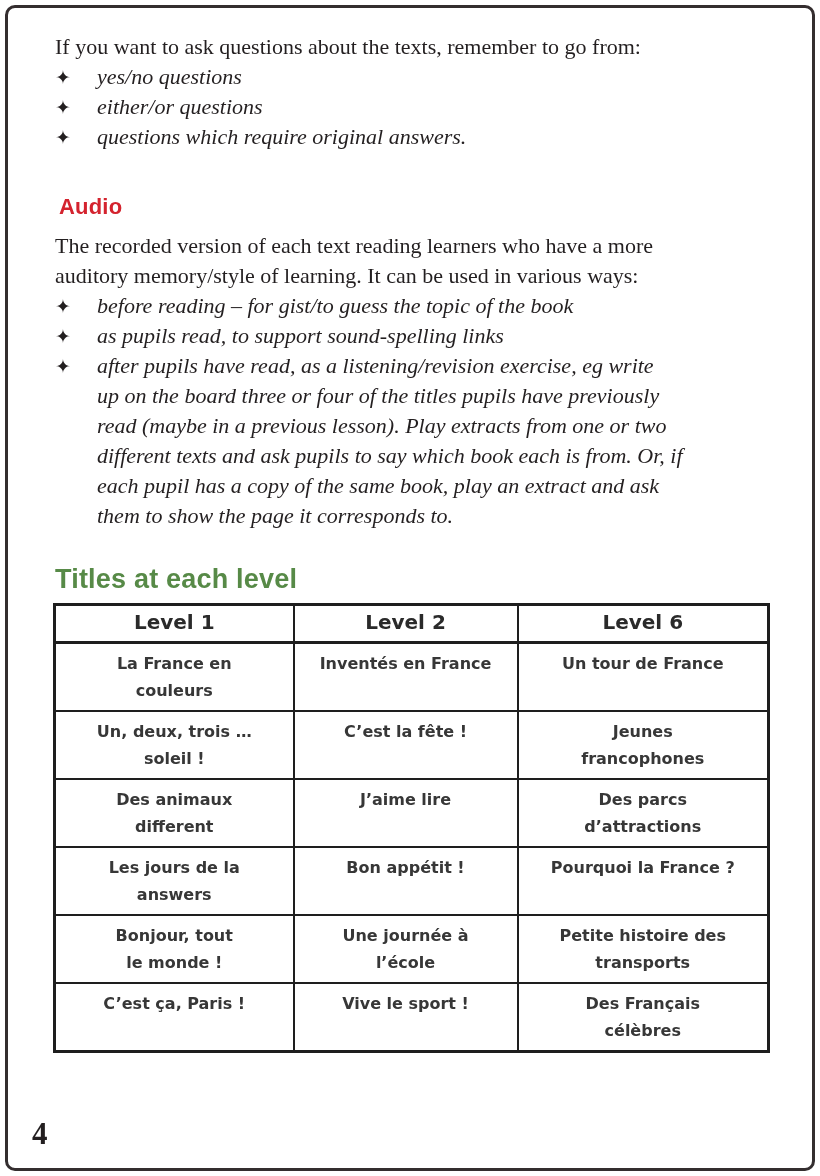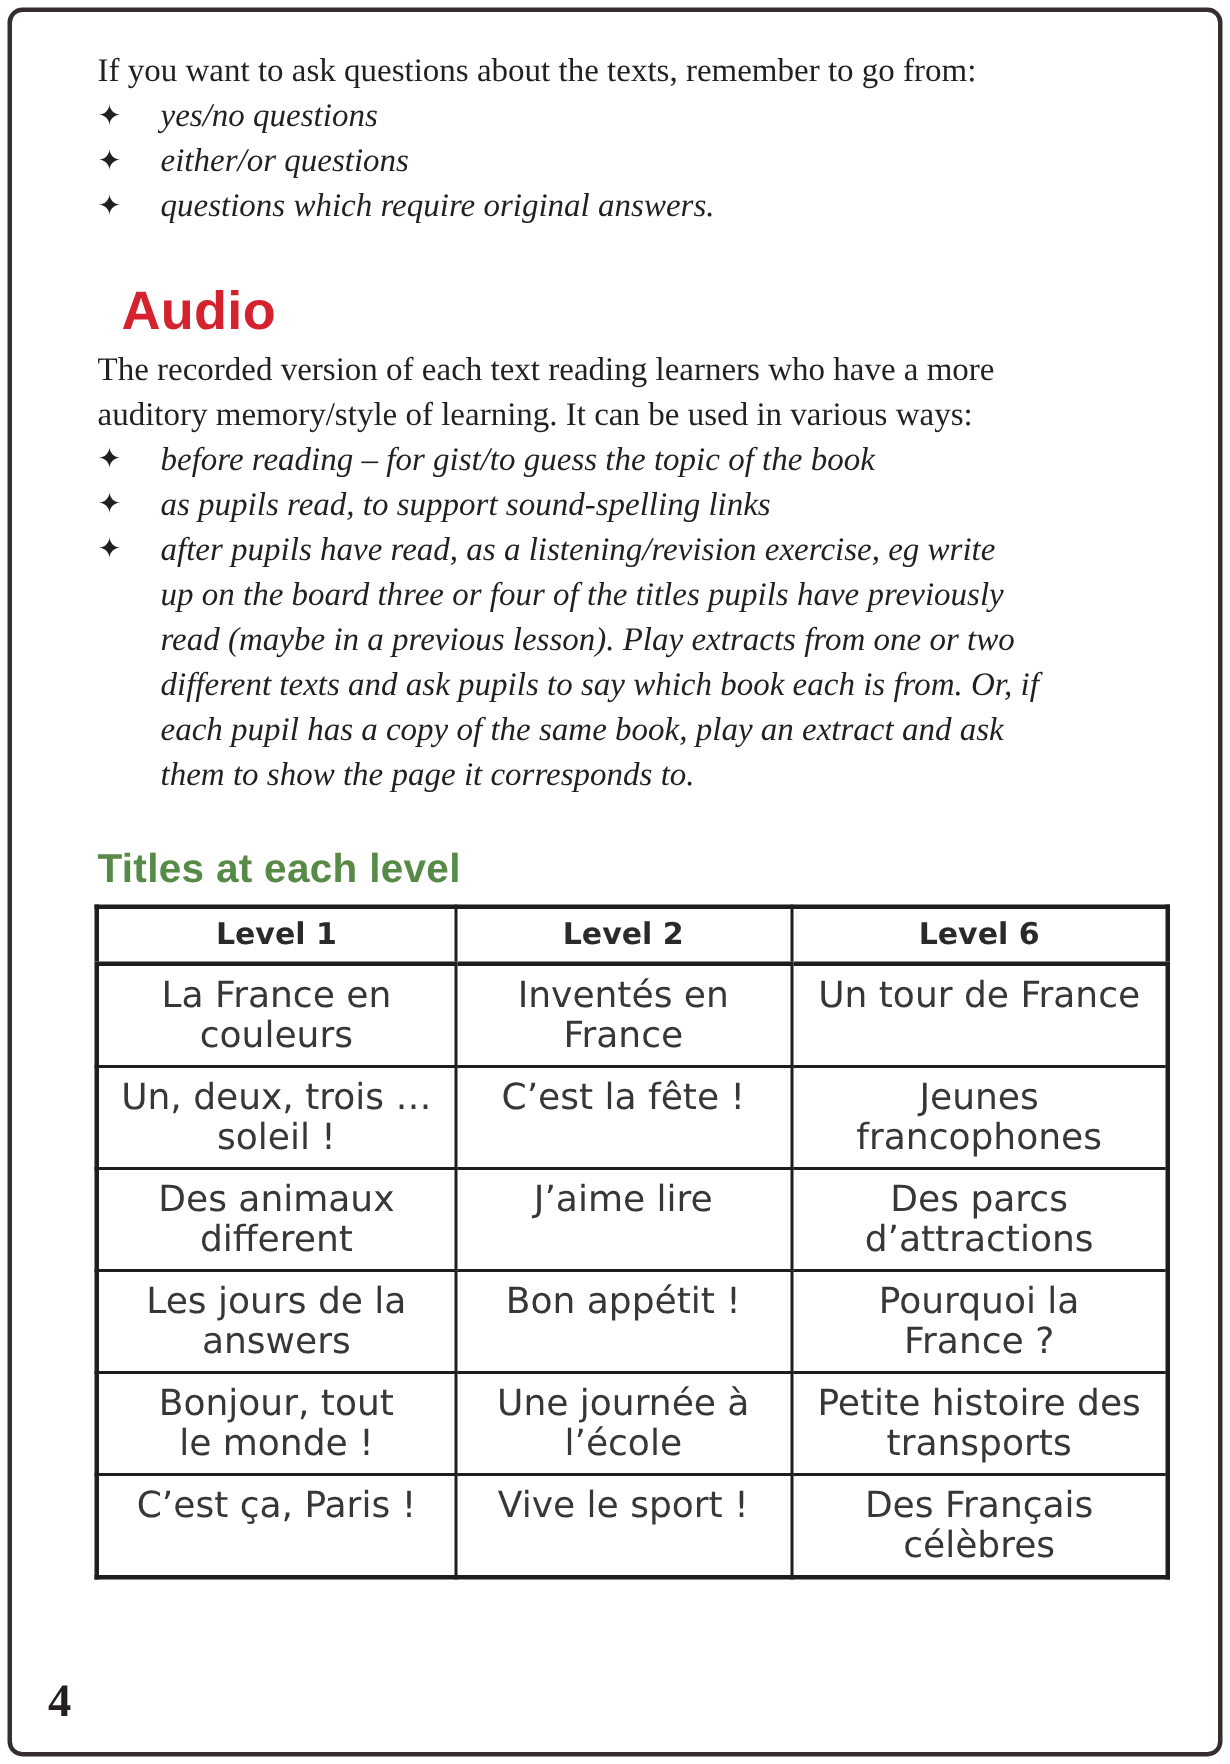--- a/index.html
+++ b/index.html
@@ -11,38 +11,38 @@
     position:relative;
     overflow:hidden;
   }
   .page-border {
     position:absolute; inset:5px;
     border:3px solid #342e2f;
     border-radius:10px;
     pointer-events:none;
   }
   .content {
-    position:absolute; left:65px; top:32px; width:712px;
+    position:absolute; left:55px; top:32px; width:712px;
   }
   .lead, .para, .li-text {
     font-size:22px; line-height:30px; margin:0;
     white-space:pre-line;
   }
   ul.bullets { list-style:none; margin:0; padding:0; }
   ul.bullets li { display:flex; align-items:flex-start; }
   .marker {
     flex:0 0 42px; width:42px;
     font-family:"DejaVu Sans", sans-serif;
     font-size:19px; line-height:30px; color:#231f20;
   }
   .li-text { flex:1;font-style:italic; }
   .audio-heading {
     font-family:"Liberation Sans", sans-serif;
-    font-weight:bold; font-size:36px; line-height:34px;
-    margin:38px 0 7px 16px; letter-spacing:0.2px;
+    font-weight:bold; font-size:22px; line-height:34px;
+    margin:38px 0 7px 4px; letter-spacing:0.2px;
   }
   .titles-heading {
     font-family:Liberation Sans, sans-serif;
     font-weight:bold; font-size:27px; line-height:30px;
     margin:33px 0 9px 0; letter-spacing:0.2px;
   }
   table.titles {
     border-collapse:collapse;
     width:714px; margin-left:-2px;
     font-family:"DejaVu Sans", sans-serif;
@@ -53,23 +53,24 @@
   table.titles th, table.titles td {
     border:2px solid #1e1e1e;
     text-align:center; vertical-align:top;
   }
   table.titles th {
     font-size:20px; font-weight:bold; color:#2a2a2a;
     padding:4px 10px 5px 10px; height:26px;
     border-bottom:3px solid #1e1e1e;
   }
   table.titles td {
-    font-size:24px; line-height:27px;
+    font-size:16px; line-height:27px;
     padding:6px 10px; height:48px;
     white-space:pre-line;
+    font-weight:bold;
   }
   .page-number {
     position:absolute; left:32px; bottom:24px;
     font-family:"Liberation Serif", serif;
     font-weight:bold; font-size:31px;
   }
 </style>
 </head>
 <body>
 

